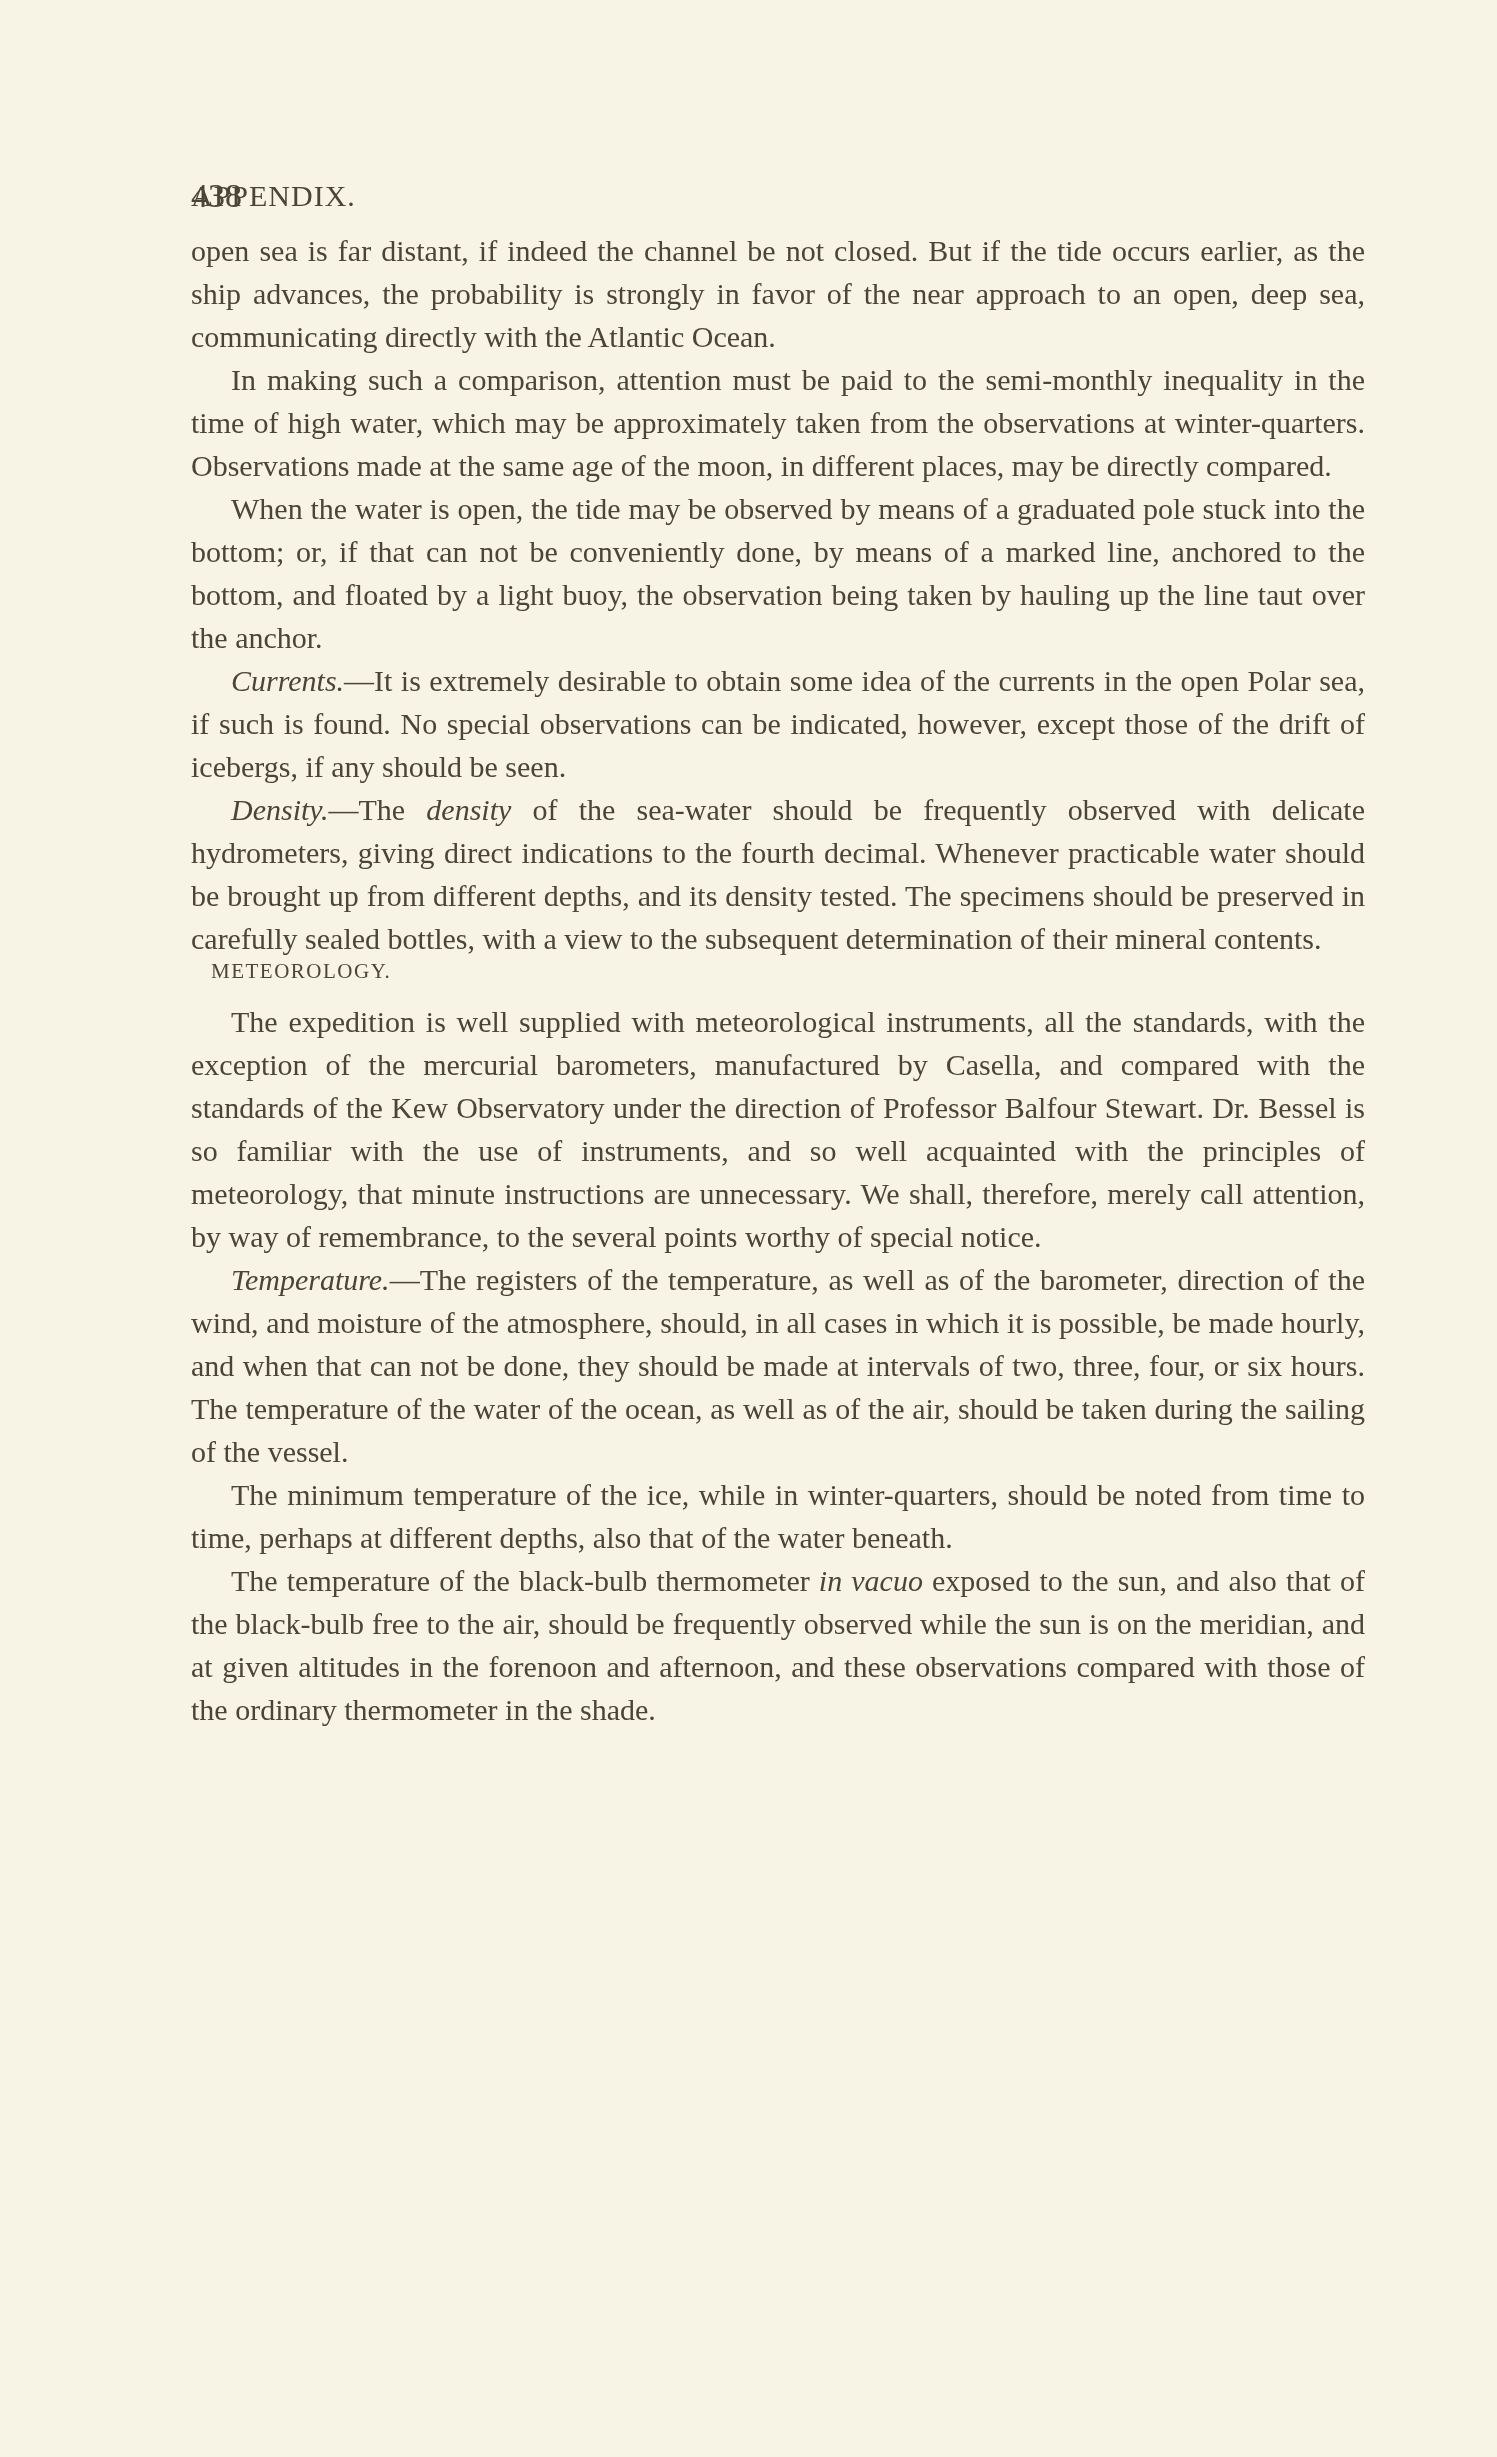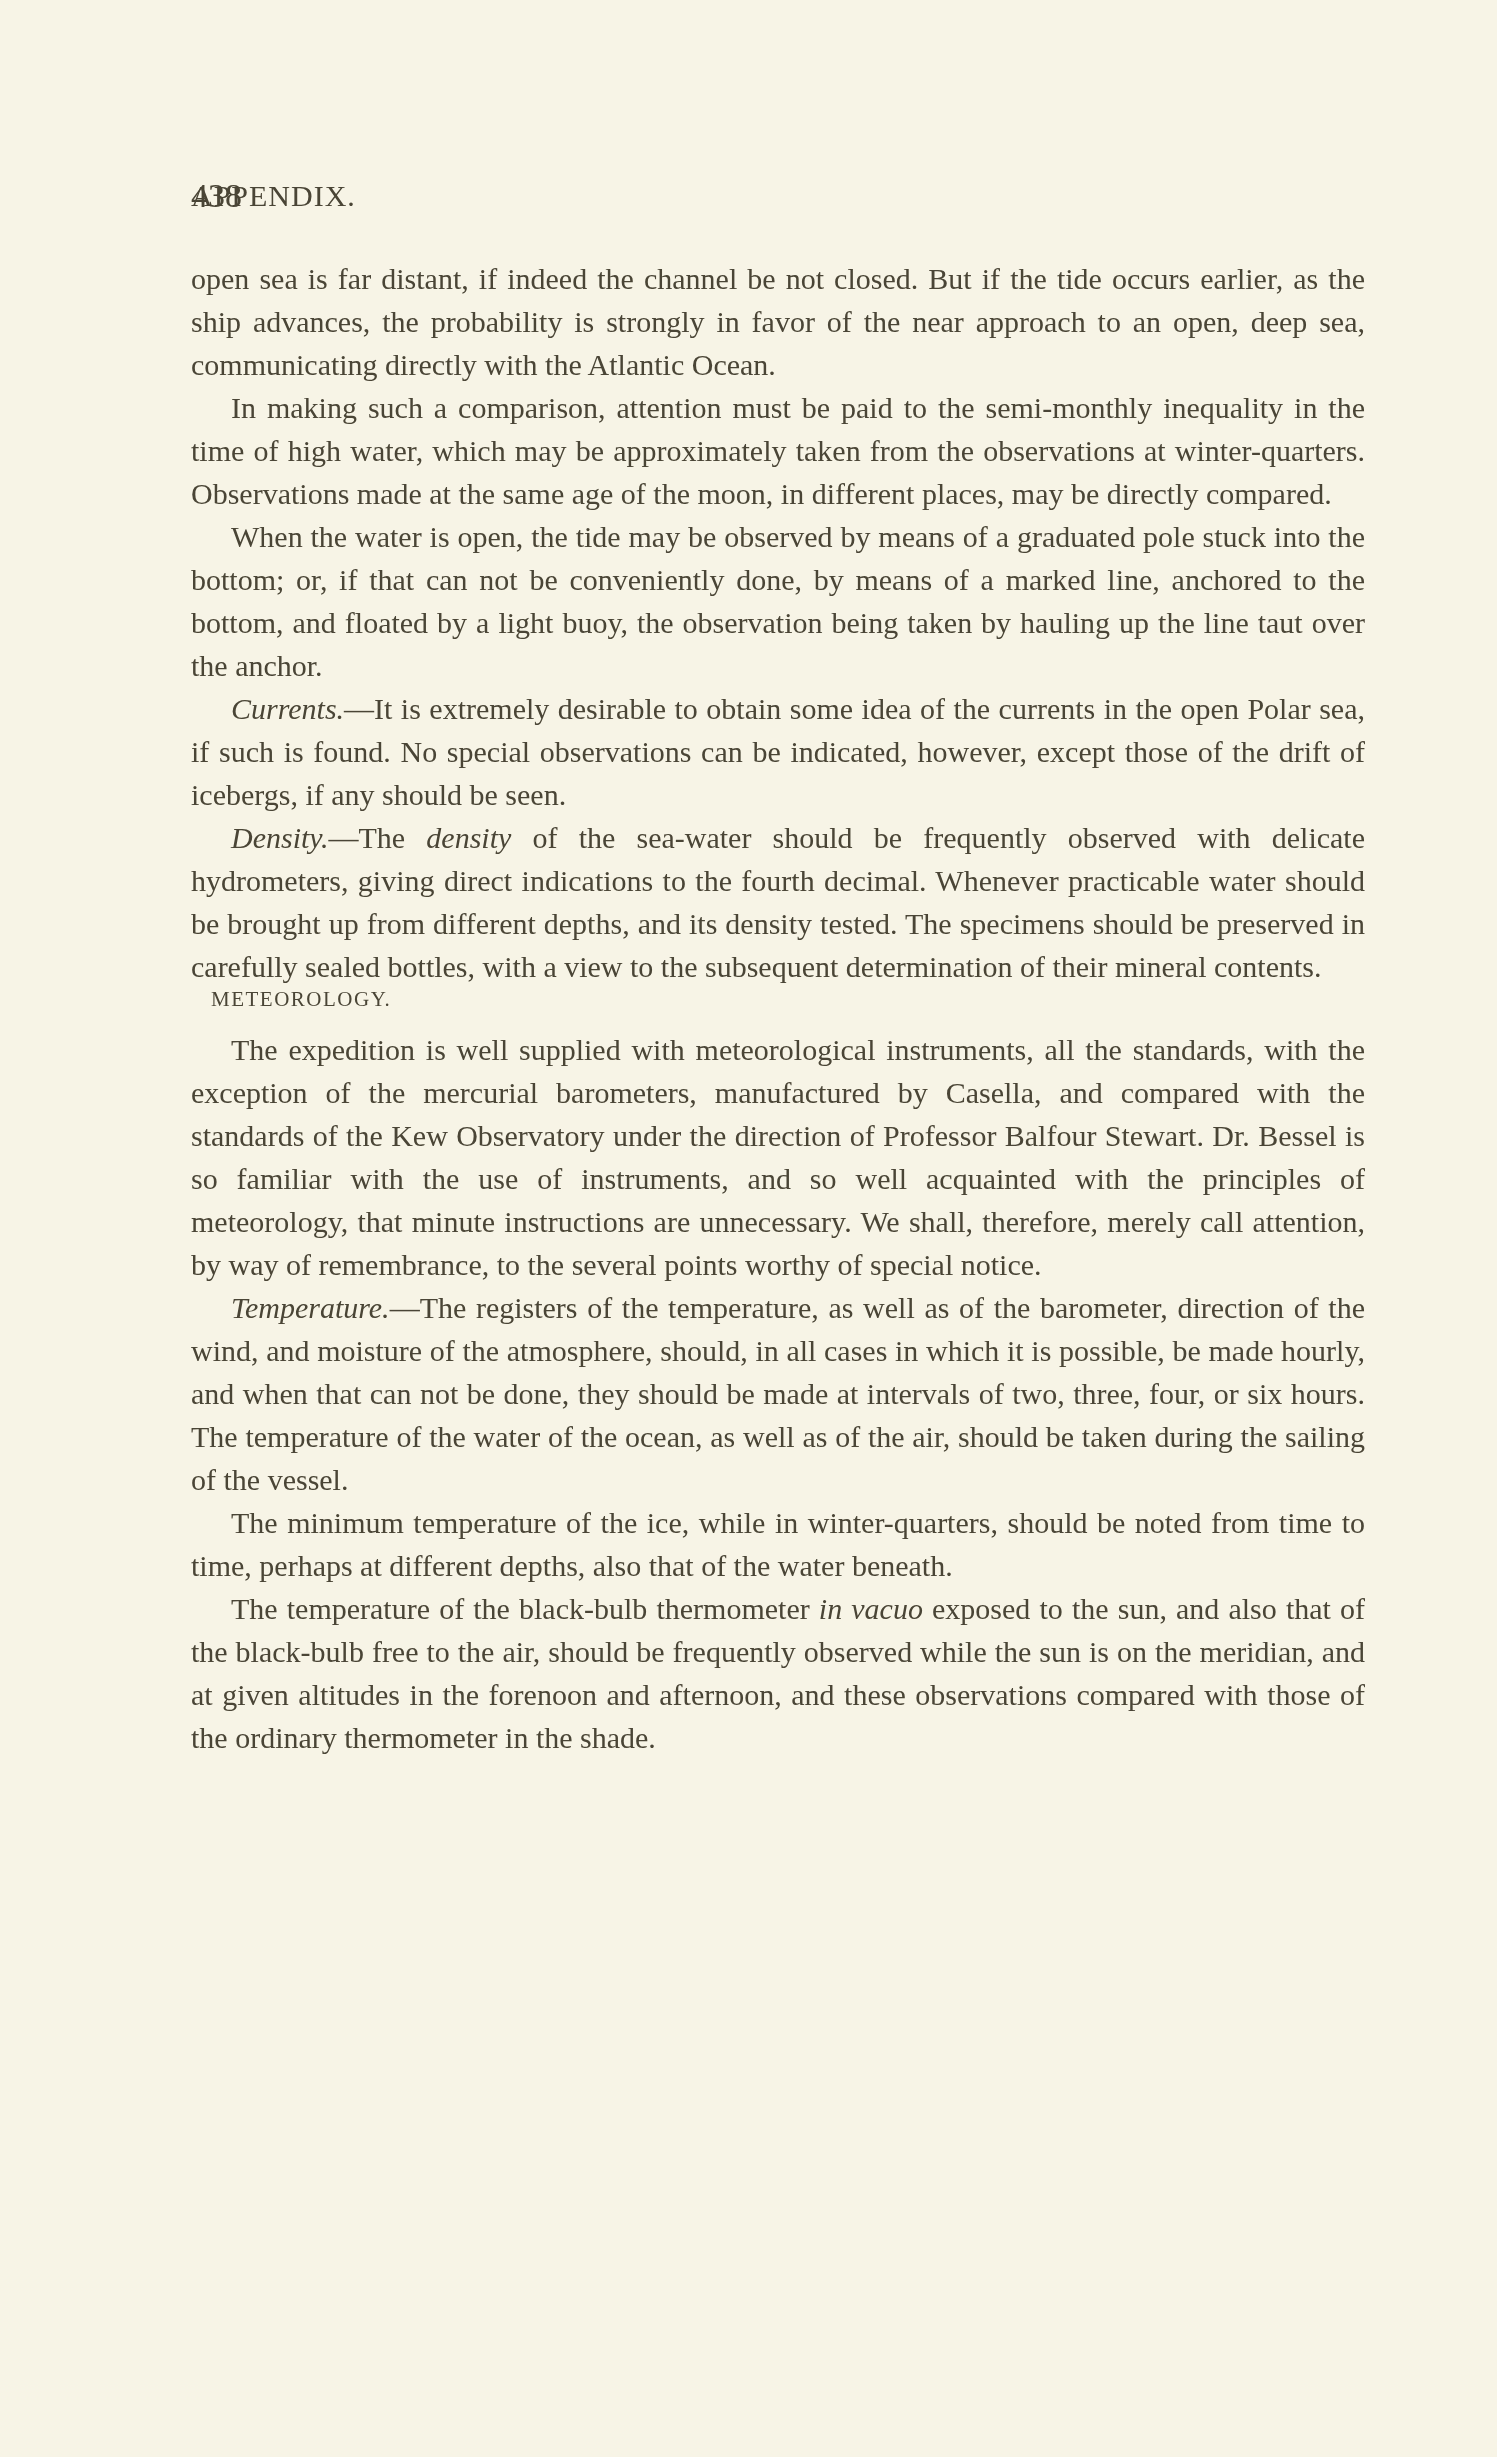--- a/index.html
+++ b/index.html
@@ -11,21 +11,21 @@
     position:relative;
   }
   .page {
     position:absolute; left:191px; top:171px; width:1174px;
   }
   .running-head {
     position:relative; height:50px; font-size:34px; line-height:50px;font-family:Liberation Serif, serif;
   }
   .page-number { position:absolute; left:0; top:0; font-size:34px; }
   .head-title { position:absolute; left:0; right:0; text-align:left; letter-spacing:1px; font-size:30px; }
-  .body { margin-top:36px; font-size:30px; line-height:43px; text-align:justify; }
+  .body { margin-top:8px; font-size:30px; line-height:43px; text-align:justify; }
   .body p { margin:0; text-indent:0; }
   .body p.indent { text-indent:40px;font-family:Liberation Serif, serif; }
   .body p.cont { text-indent:0; }
   .section-head {
     font-size:21px; letter-spacing:1.5px; line-height:30px;
     margin:-4px 0 14px 0; padding-left:20px;
   }
   em { font-style:italic; }
 </style>
 </head>

